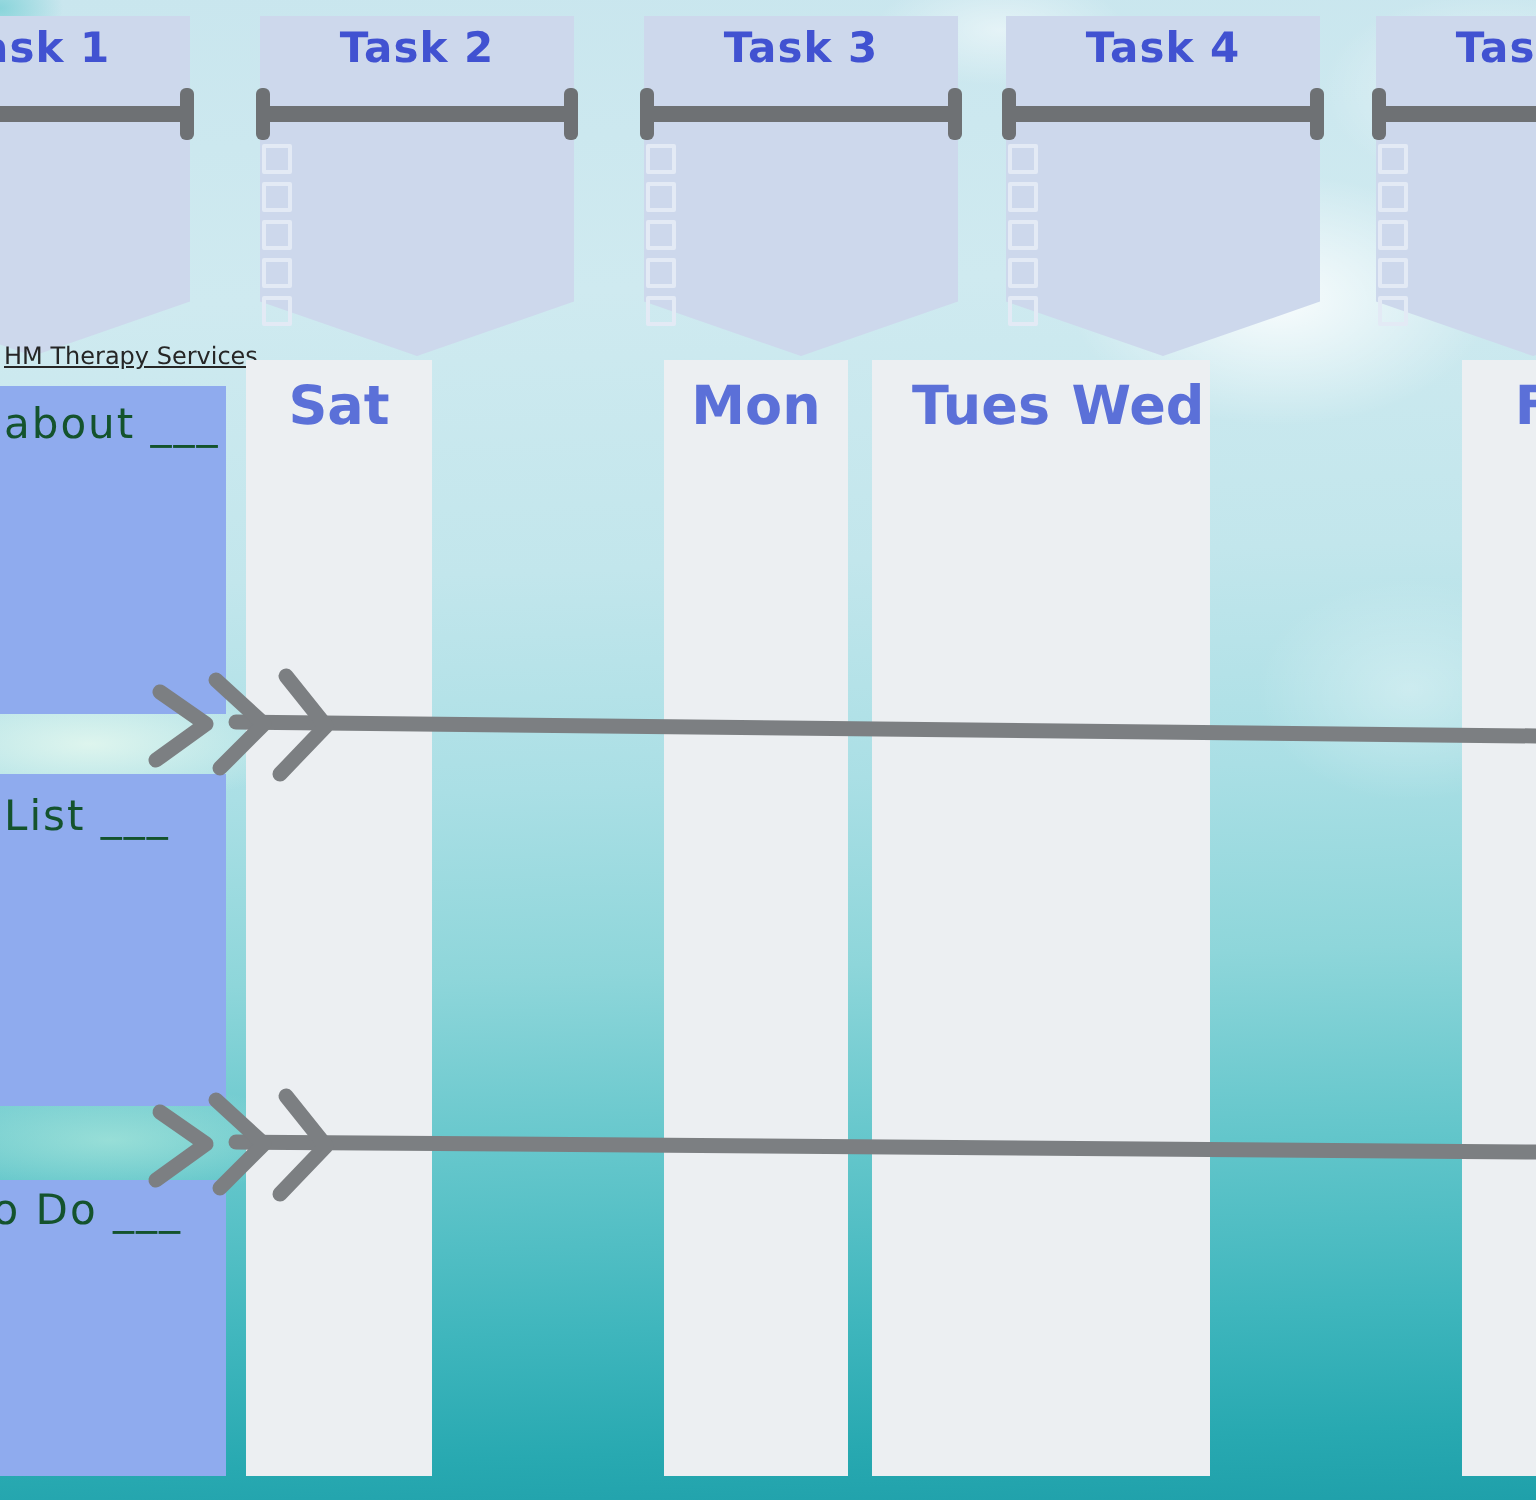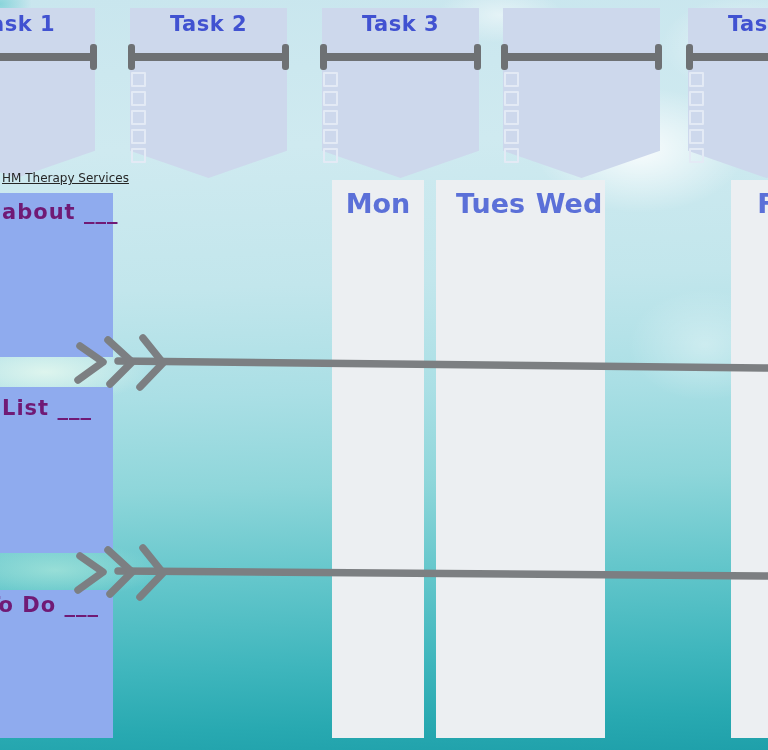--- a/index.html
+++ b/index.html
@@ -24,21 +24,21 @@
   .task .bar{position:absolute;top:45px;left:2px;right:2px;height:8px;background:#6e7174;border-radius:3px;}
   .task .cap{position:absolute;top:36px;width:7px;height:26px;background:#6e7174;border-radius:3px;}
   .task .cap.l{left:-2px;} .task .cap.r{right:-2px;}
   .task .boxes{position:absolute;top:64px;left:1px;display:flex;flex-direction:column;gap:4px;}
   .cb{width:11px;height:11px;border:2px solid #e3eaf5;background:transparent;border-radius:1px;}
   
   .col{position:absolute;top:180px;height:558px;width:92px;background:#eceff2;}
   .col .day{margin-top:8px;text-align:center;font-weight:bold;font-size:27px;color:#5b70d8;}
   
   .panel{position:absolute;left:-20px;width:133px;background:#8fabee;}
-  .panel .lbl{position:absolute;font-weight:bold;font-size:21px;color:#701a75;letter-spacing:1px;white-space:nowrap;}
+  .panel .lbl{position:absolute;font-weight:normal;font-size:21px;color:#14532d;letter-spacing:1px;white-space:nowrap;}
   .credit{position:absolute;left:2px;top:171px;font-size:12px;color:#262626;text-decoration:underline;}
   .arrow{position:absolute;left:0;width:768px;height:64px;}
 </style>
 </head>
 <body>
 
 <div class="stage">
 
   <div class="task" style="left:-62px">
     <div class="shape"></div>
@@ -74,20 +74,21 @@
       <div class="cb"></div>
       <div class="cb"></div>
       <div class="cb"></div>
       <div class="cb"></div>
       <div class="cb"></div>
     </div>
   </div>
 
   <div class="task" style="left:503px">
     <div class="shape"></div>
+    <div class="title">Task 4</div>
     <div class="bar"></div>
     <div class="cap l"></div>
     <div class="cap r"></div>
     <div class="boxes">
       <div class="cb"></div>
       <div class="cb"></div>
       <div class="cb"></div>
       <div class="cb"></div>
       <div class="cb"></div>
     </div>
@@ -113,20 +114,23 @@
   <div class="panel" style="top:193px;height:164px">
     <div class="lbl" style="left:22px;top:7px">about ___</div>
   </div>
   <div class="panel" style="top:387px;height:166px">
     <div class="lbl" style="left:22px;top:9px">List ___</div>
   </div>
   <div class="panel" style="top:590px;height:148px">
     <div class="lbl" style="left:6px;top:3px">To Do ___</div>
   </div>
 
+  <div class="col" style="left:123px;width:93px">
+    <div class="day">Sat</div>
+  </div>
   <div class="col" style="left:332px">
     <div class="day">Mon</div>
   </div>
   <div class="col" style="left:436px;width:109px">
     <div class="day">Tues</div>
   </div>
   <div class="col" style="left:533px;width:72px">
     <div class="day">Wed</div>
   </div>
   <div class="col" style="left:731px">

